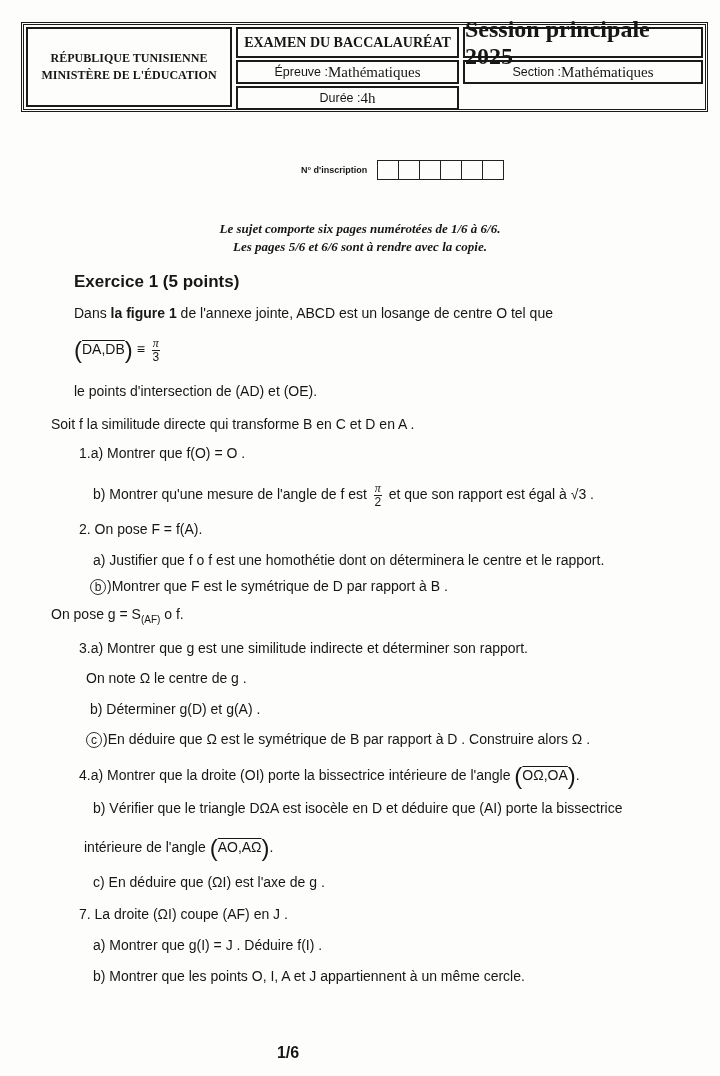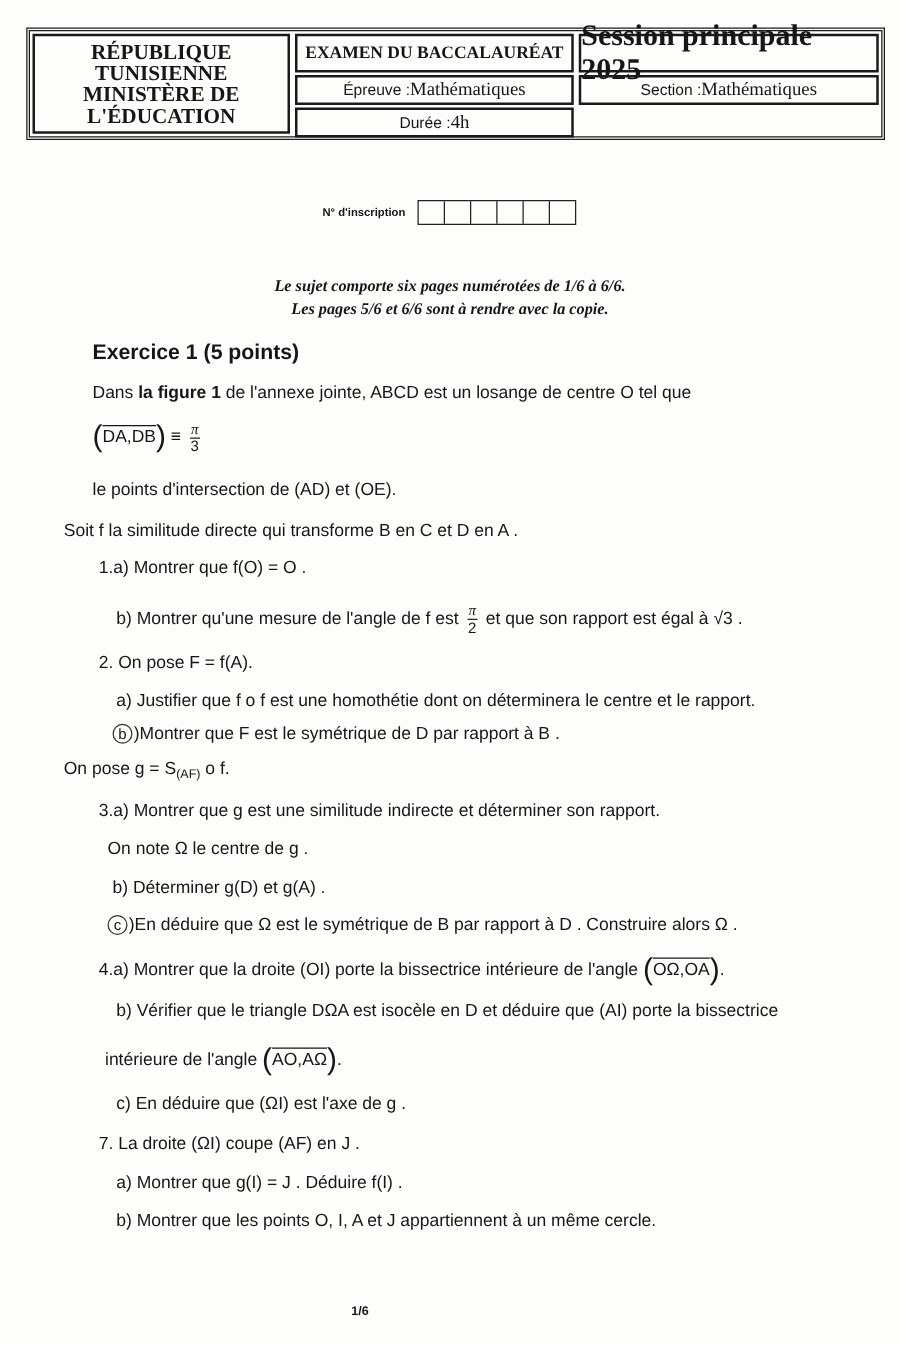--- a/index.html
+++ b/index.html
@@ -7,43 +7,43 @@
     width: 720px; height: 1076px; background: #fdfdfc; position: relative; overflow: hidden;
     font-family: "Liberation Sans", sans-serif; color: #161616;
   }
   .header {
     position: absolute; left: 21px; top: 22px; width: 687px; height: 90px;
     border: 3px double #1a1a1a; box-sizing: border-box; display: flex; padding: 2px;
   }
   .hleft {
     width: 206px; border: 2px solid #1a1a1a; box-sizing: border-box;
     display: flex; flex-direction: column; justify-content: center; align-items: center;
-    font-family: "Liberation Serif", serif; font-weight: bold; font-size: 17px; line-height: 17px;
+    font-family: "Liberation Serif", serif; font-weight: bold; font-size: 12px; line-height: 17px;
     text-align: center; margin-right: 4px;
   }
   .hgrid { flex: 1; display: grid; grid-template-columns: 223px 1fr; grid-template-rows: 31px 24px 24px; gap: 2px 4px; }
   .cell { border: 2px solid #1a1a1a; display: flex; align-items: center; justify-content: center; box-sizing: border-box; font-size: 12.5px; }
   .cell.big { font-family: "Liberation Serif", serif; font-weight: bold; font-size: 14px; }
   .cell.session { font-family: "Liberation Serif", serif; font-weight: bold; font-size: 24px; }
   .serifb { font-family: "Liberation Serif", serif; font-weight: normal; font-size: 15px; }
   .inscr { position: absolute; left: 258px; top: 160px; display: flex; align-items: center; }
-  .inscr-label { font-size: 9px; font-weight: bold; margin-right: 10px; }
+  .inscr-label { font-size: 9px; font-weight: bold; margin-right: 10px; margin-left: 43px; }
   .inscr-boxes { display: flex; border: 1.5px solid #222; }
   .inscr-box { width: 20px; height: 18px; border-right: 1.5px solid #222; }
   .inscr-box:last-child { border-right: none; }
   .note { position: absolute; left: 0; width: 720px; top: 220px; text-align: center;
     font-family: "Liberation Serif", serif; font-style: italic; font-weight: bold; font-size: 13px; line-height: 18px; }
   .line { position: absolute; font-size: 14px; white-space: nowrap; }
   .ex-title { position: absolute; left: 74px; top: 272px; font-size: 17px; font-weight: bold; }
   .frac { display: inline-flex; flex-direction: column; align-items: center; vertical-align: middle; font-size: 12px; line-height: 13px; margin: 0 3px; }
   .frac .num { border-bottom: 1px solid #222; padding: 0 1px; font-style: italic; font-family: "Liberation Serif", serif; }
   .paren { font-size: 24px; vertical-align: middle; font-weight: 300; }
   .ov { text-decoration: overline; }
   .circ { display: inline-block; border: 1px solid #333; border-radius: 50%; width: 14px; height: 14px; line-height: 14px; text-align: center; font-size: 12px; margin-right: 1px; }
-  .footer { position: absolute; left: 0; width: 576px; top: 1044px; text-align: center; font-weight: bold; font-size: 10px; }
+  .footer { position: absolute; left: 0; width: 576px; top: 1044px; text-align: center; font-weight: bold; font-size: 16px; }
   sub { font-size: 10px; }
 </style>
 </head>
 <body>
 
 <div class="header">
   <div class="hleft">
     <div>RÉPUBLIQUE TUNISIENNE</div>
     <div>MINISTÈRE DE L'ÉDUCATION</div>
   </div>

